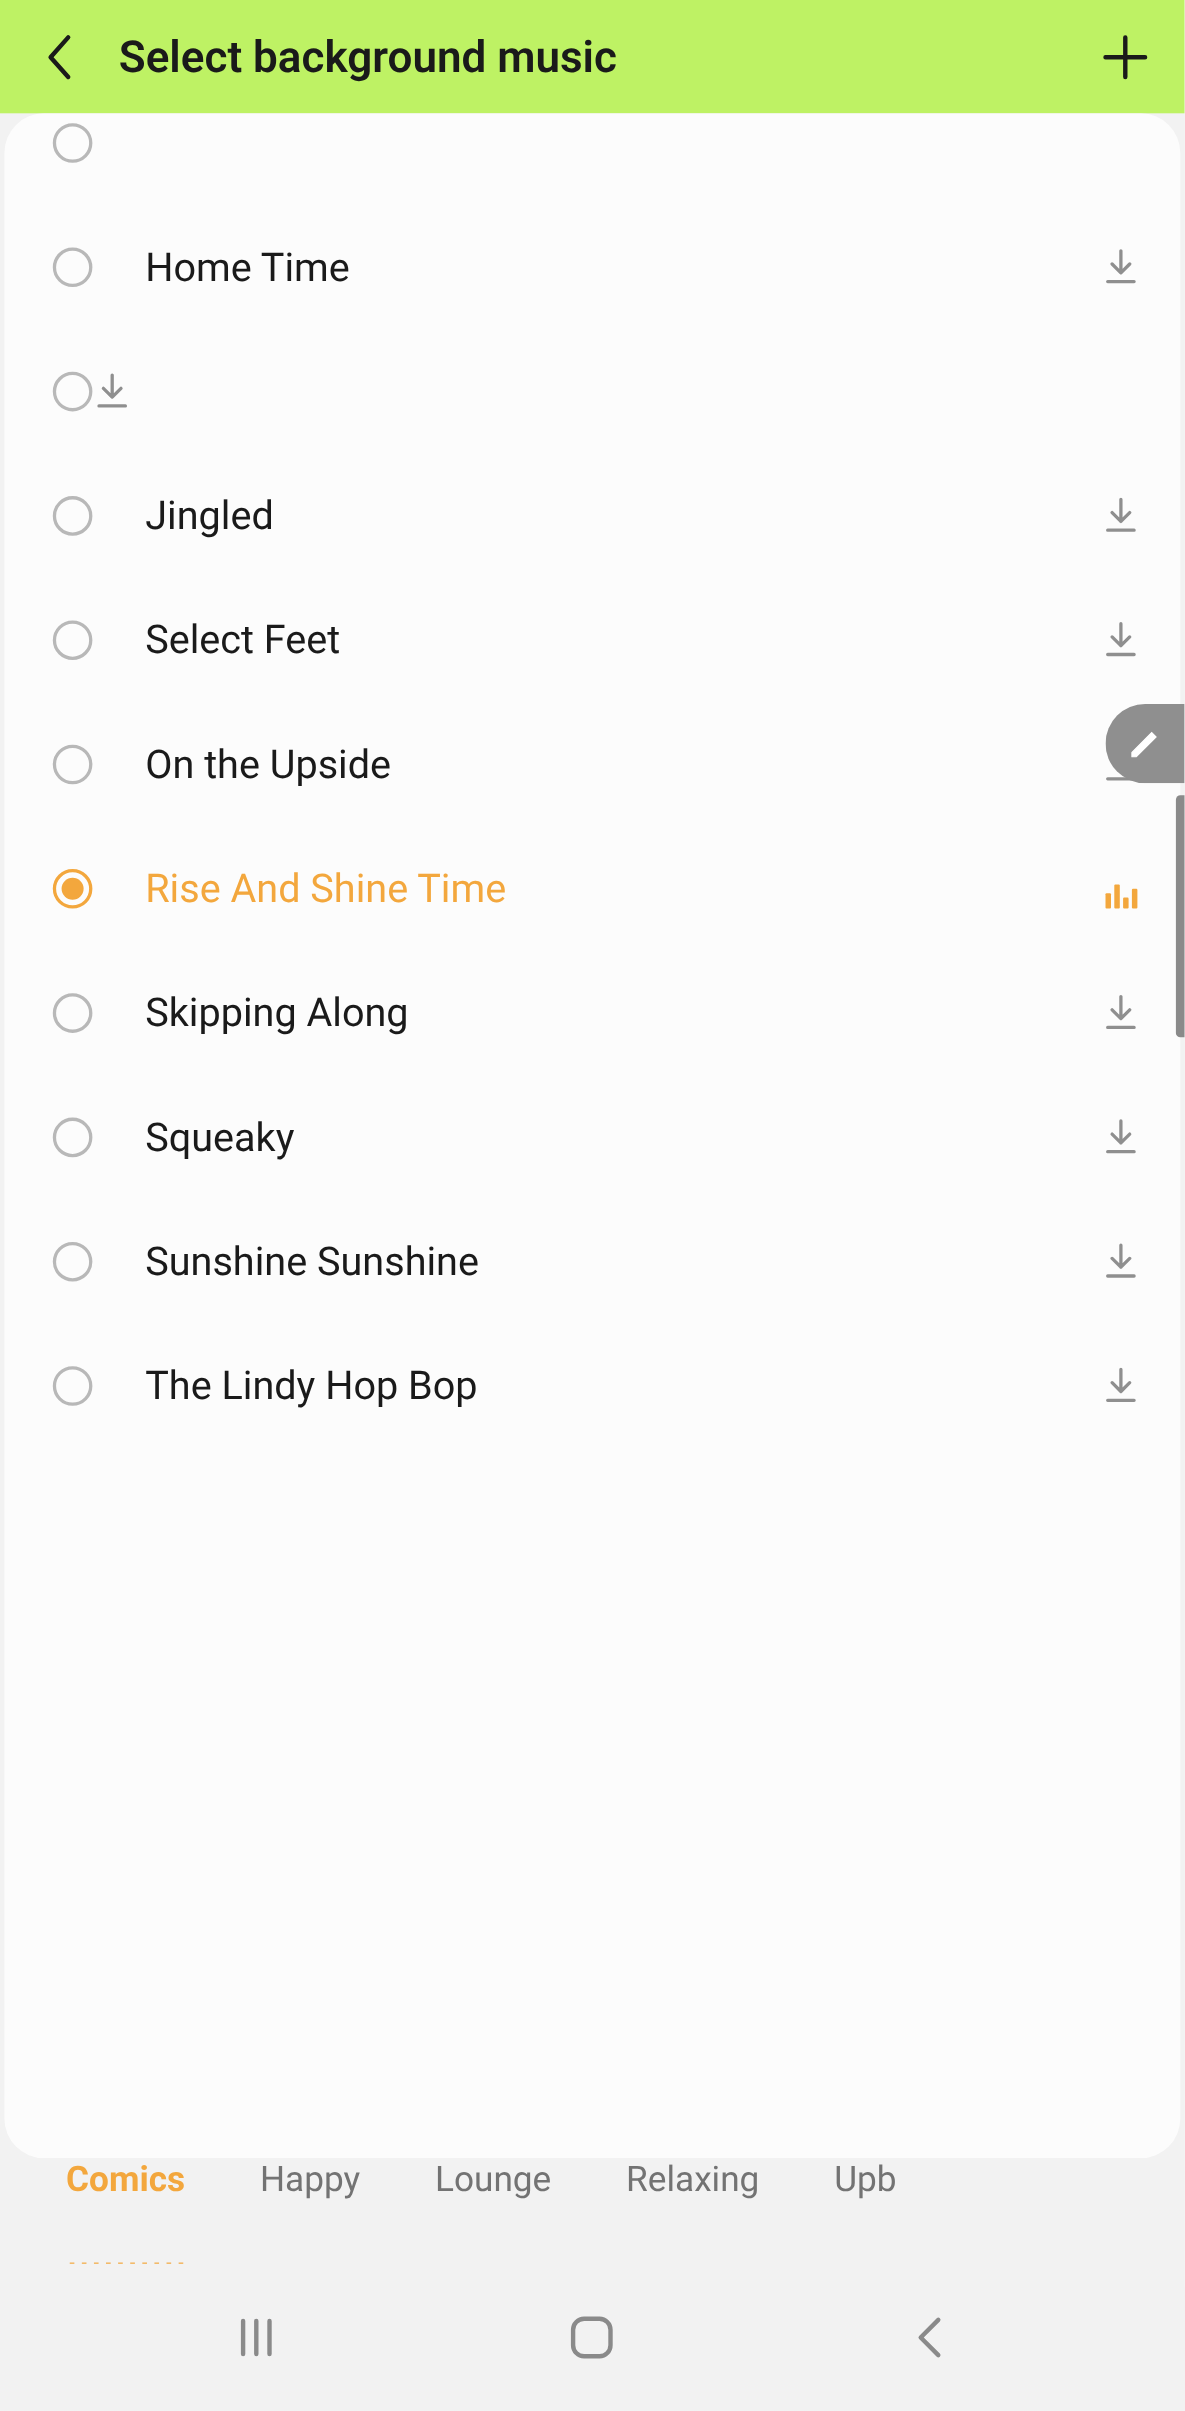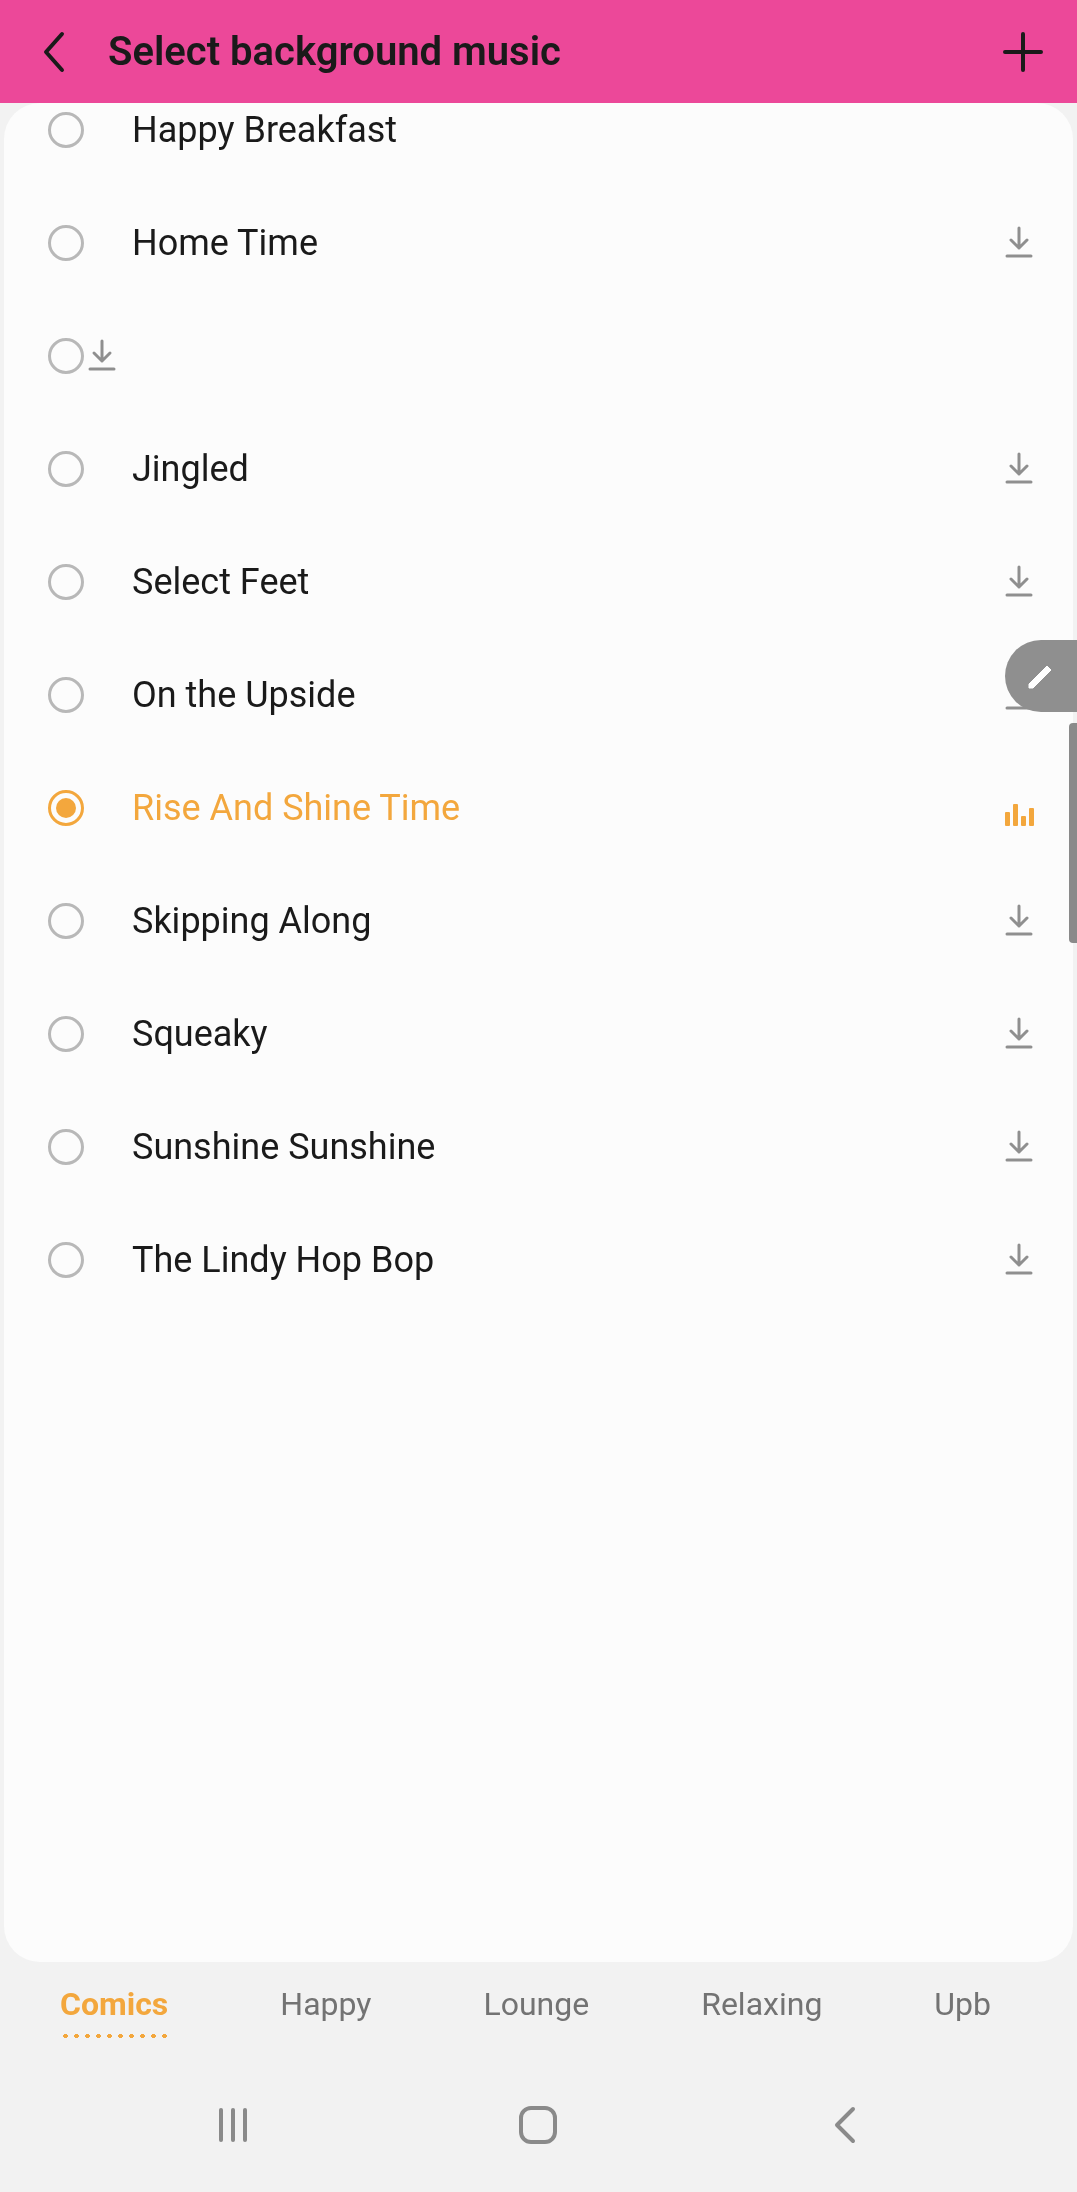--- a/index.html
+++ b/index.html
@@ -14,21 +14,21 @@
       background: #f2f2f2;
       font-family: -apple-system, BlinkMacSystemFont, "Segoe UI", Roboto, sans-serif;
       overflow: hidden;
       position: relative;
     }
     .header {
       height: 103px;
       display: flex;
       align-items: center;
       padding: 0 30px 0 30px;
-      background: #ec4899;
+      background: #bef264;
     }
     .back-btn {
       width: 48px;
       height: 48px;
       display: flex;
       align-items: center;
       justify-content: center;
       margin-right: 30px;
     }
     .title {
@@ -122,23 +122,22 @@
       background: #f3a73d;
       border-radius: 1px;
     }
     .tabs {
       position: absolute;
       bottom: 134px;
       left: 0;
       right: 0;
       height: 96px;
       display: flex;
-      align-items: center;
       padding-left: 60px;
-      gap: 112px;
+      gap: 68px;
       overflow: hidden;
     }
     .tab {
       font-size: 32px;
       color: #737373;
       font-weight: 400;
       white-space: nowrap;
       position: relative;
       padding-bottom: 12px;
     }
@@ -213,21 +212,20 @@
       <path d="M22 4 L22 40 M4 22 L40 22" stroke="#1a1a1a" stroke-width="4" fill="none" stroke-linecap="round"></path>
     </svg>
   </div>
 </div>
 
 <div class="content">
   <div class="card">
     <div class="list" id="track-list">
         <div class="row">
           <div class="radio"></div>
-          <div class="row-label">Happy Breakfast</div>
         </div>
         <div class="row">
           <div class="radio"></div>
           <div class="row-label">Home Time</div>
           <div class="download-icon">
             <svg width="30" height="34" viewBox="0 0 30 34">
               <path d="M15 2 L15 22 M7 14 L15 22 L23 14 M3 30 L27 30" stroke="#8f8f8f" stroke-width="3" fill="none" stroke-linecap="round" stroke-linejoin="round"></path>
             </svg>
           </div>
         </div>

